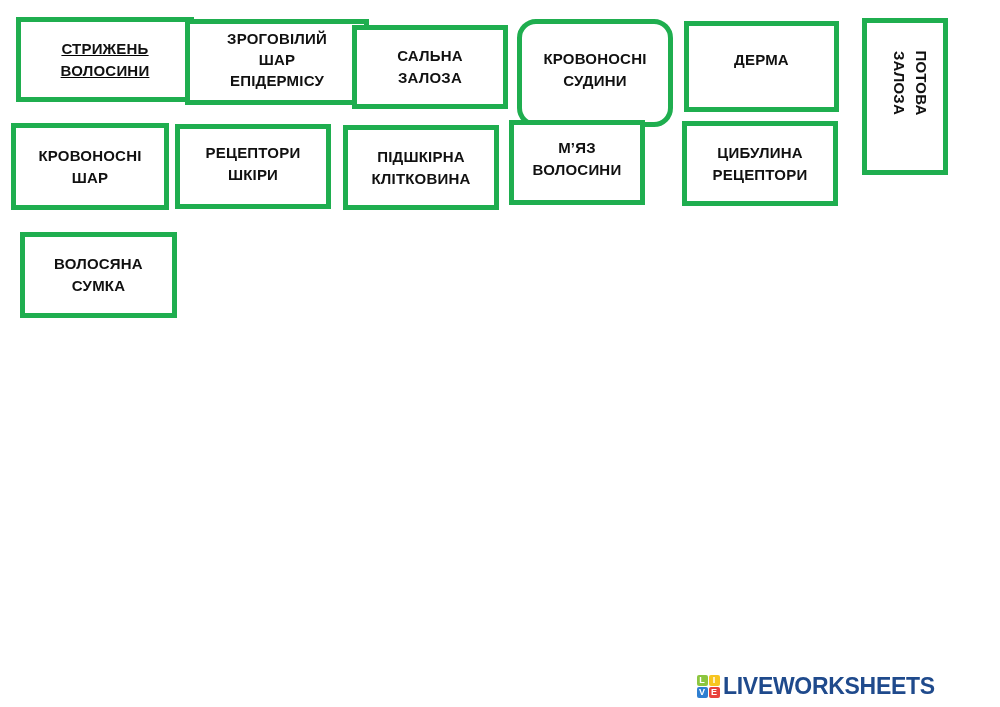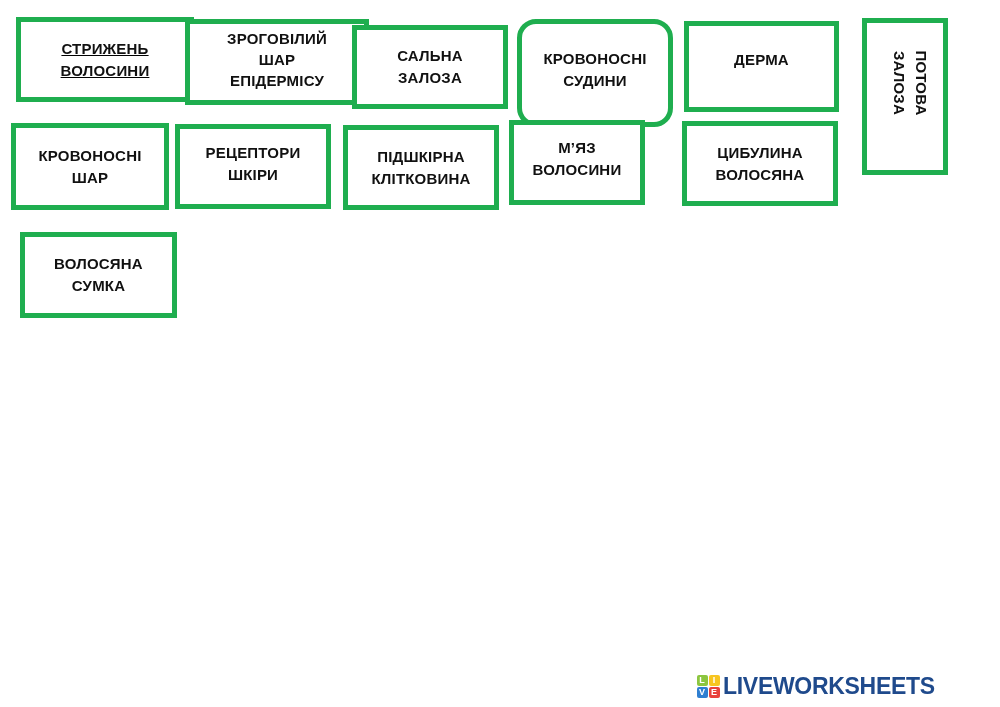--- a/index.html
+++ b/index.html
@@ -112,21 +112,21 @@
 <div class="card" style="left:343px; top:125px; width:156px; height:85px;">
   <span class="card-text">ПІДШКІРНА
 КЛІТКОВИНА</span>
 </div>
 <div class="card" style="left:509px; top:120px; width:136px; height:85px;">
   <span class="card-text" style="margin-top:-8px;">М’ЯЗ
 ВОЛОСИНИ</span>
 </div>
 <div class="card" style="left:682px; top:121px; width:156px; height:85px;">
   <span class="card-text">ЦИБУЛИНА
-ВОЛОСЯНА</span>
+РЕЦЕПТОРИ</span>
 </div>
 
 <div class="card" style="left:20px; top:232px; width:157px; height:86px;">
   <span class="card-text">ВОЛОСЯНА
 СУМКА</span>
 </div>
 
 <div class="logo">
   <div class="logo-icon">
     <span class="logo-tile" style="background:#8cc63f;">L</span>

